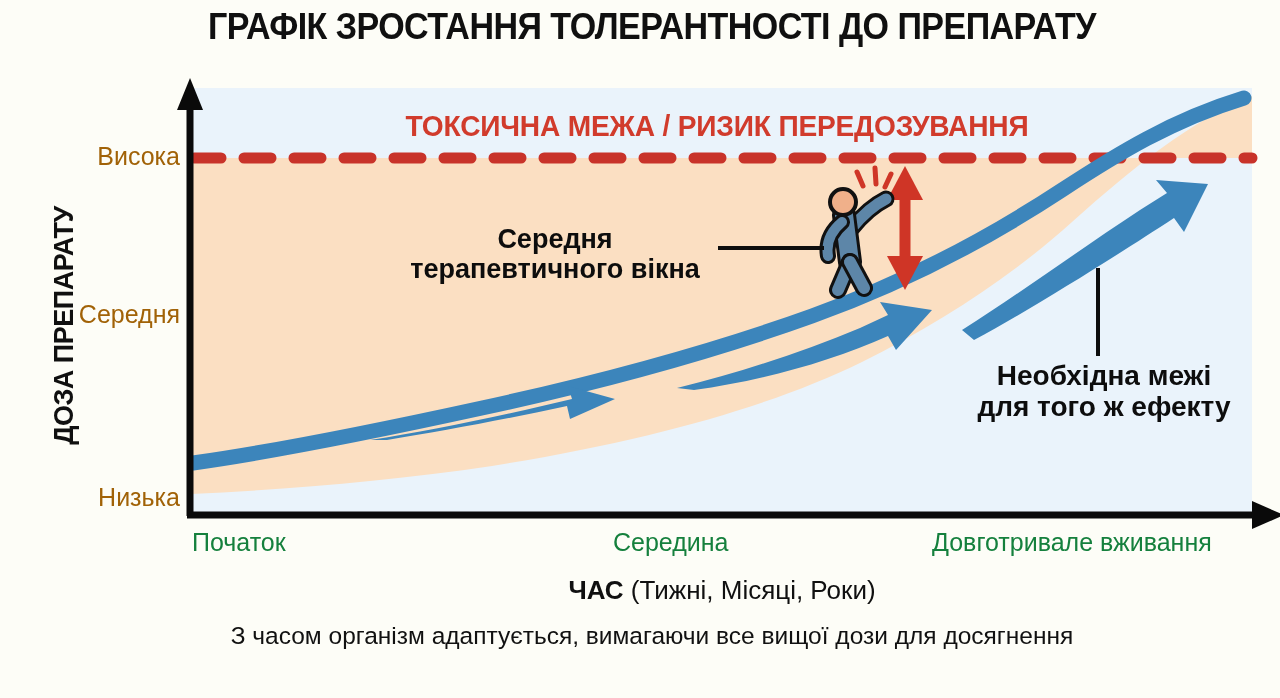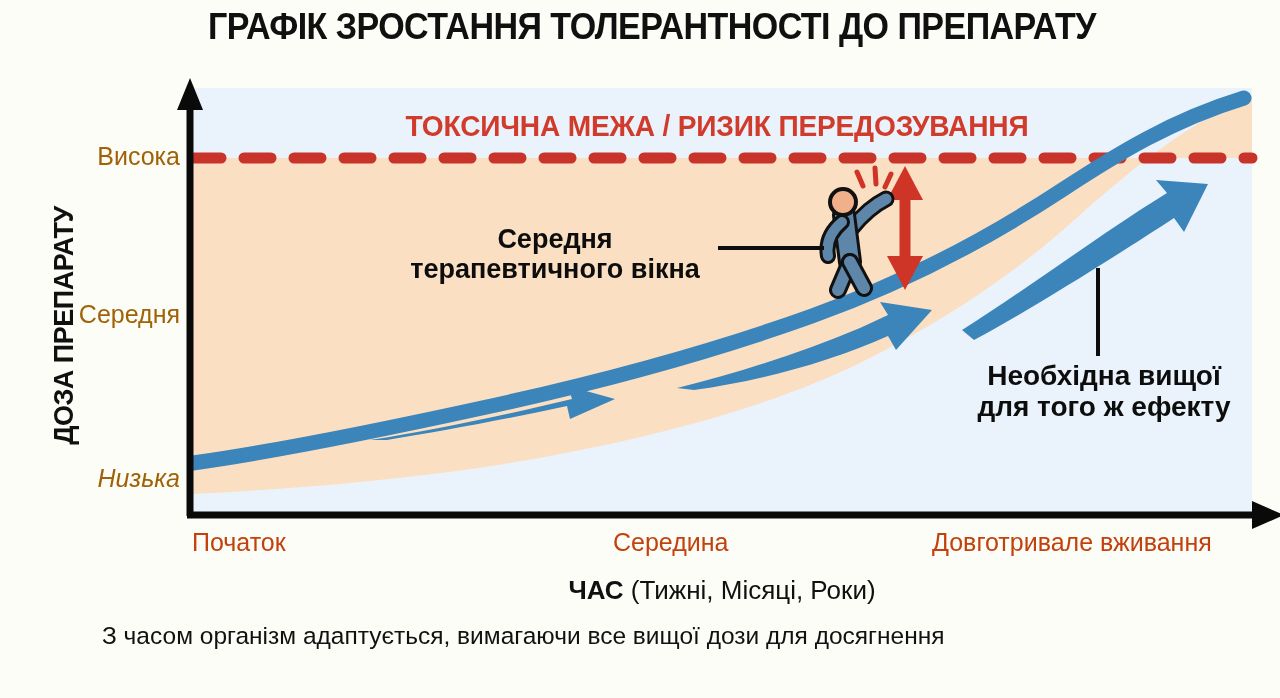--- a/index.html
+++ b/index.html
@@ -78,27 +78,27 @@
   .y-tick {
     position: absolute;
     right: 1112px;     
     text-align: right;
     font-size: 25px;
     color: #a16207;
     white-space: nowrap;
   }
   .y-tick-high { top: 142px; }
   .y-tick-mid  { top: 300px; }
-  .y-tick-low  { top: 464px; font-style: italic; }
+  .y-tick-low  { top: 483px; }
 
   .x-tick {
     position: absolute;
     top: 528px;
     font-size: 25px;
-    color: #c2410c;
+    color: #15803d;
     white-space: nowrap;
   }
   .x-tick-start { left: 180px; }
   .x-tick-mid   { left: 601px; }
   .x-tick-long  { left: 920px; }
 
   
   .ann {
     position: absolute;
     font-weight: bold;
@@ -134,21 +134,21 @@
     transform-origin: center top;
     white-space: nowrap;
   }
 
   
   .caption {
     position: absolute;
     left: 90px;
     top: 620px;
     width: 1100px;
-    text-align: left;
+    text-align: center;
     font-size: 24.5px;
     line-height: 1.28;
     color: #111111;
   }
 </style>
 </head>
 <body>
 
 <div id="infographic">
 
@@ -281,21 +281,21 @@
   <div class="x-tick x-tick-long">Довготривале вживання</div>
 
   <div class="threshold-label">ТОКСИЧНА МЕЖА / РИЗИК ПЕРЕДОЗУВАННЯ</div>
 
   <div class="ann ann-window">
     <div>Середня</div>
     <div>терапевтичного вікна</div>
   </div>
 
   <div class="ann ann-dose">
-    <div>Необхідна вищої</div>
+    <div>Необхідна межі</div>
     <div>для того ж ефекту</div>
   </div>
 
   <div class="caption">
     <div>З часом організм адаптується, вимагаючи все вищої дози для досягнення</div>
   </div>
 
 </div>
 
 </body></html>

